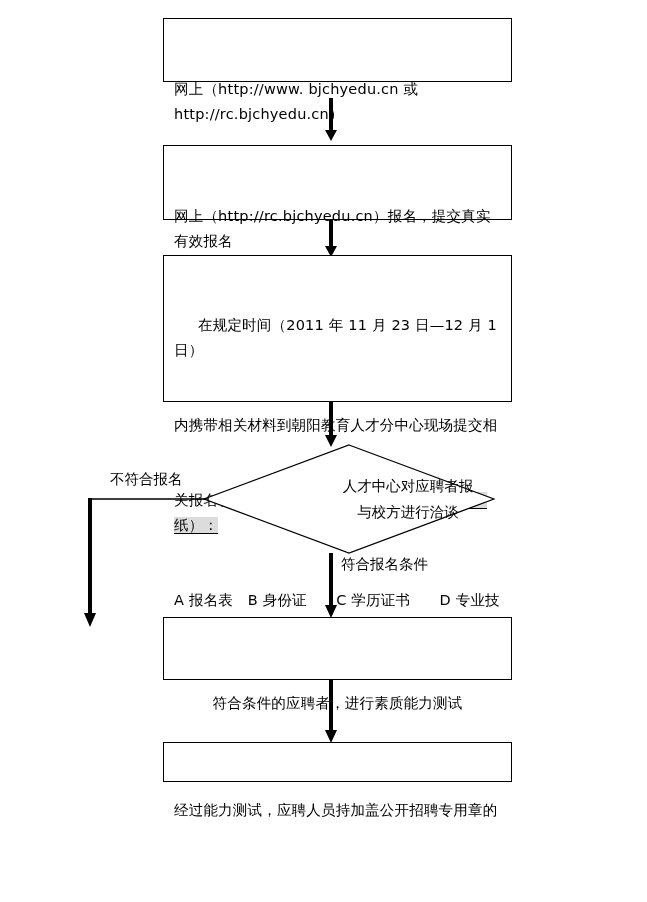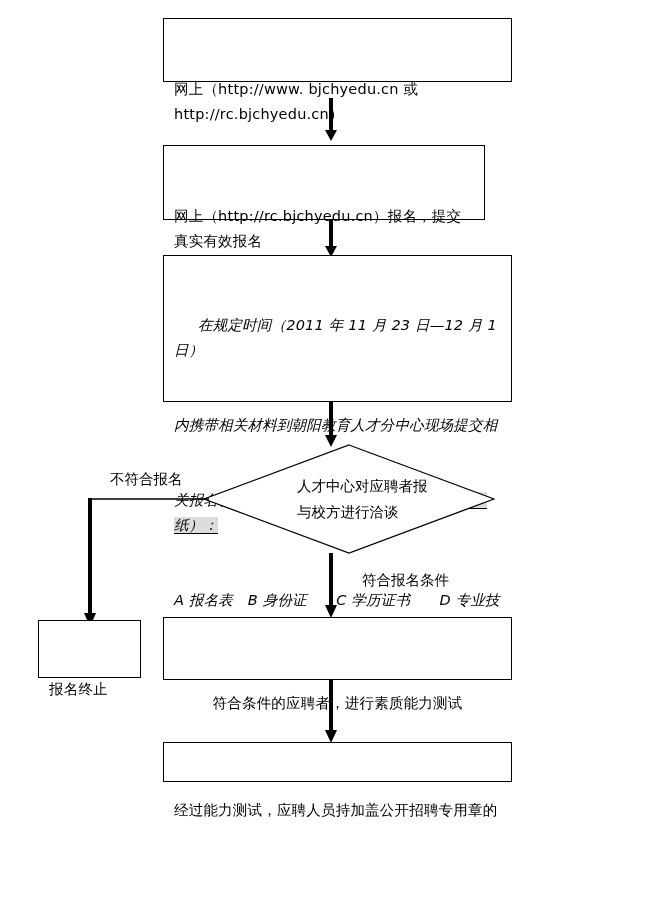--- a/index.html
+++ b/index.html
@@ -44,27 +44,27 @@
     border-bottom: 1px solid #000000;
     padding-bottom: 0px;
   }
   
   .diamond-wrap {
     position: absolute;
   }
   .diamond-wrap svg { display: block; }
   .diamond-label {
     position: absolute;
-    left: 8px; top: 0;
+    left: 16px; top: 0;
     width: 100%;
     height: 100%;
     display: flex;
     flex-direction: column;
     justify-content: center;
-    align-items: flex-start;
+    align-items: center;
     pointer-events: none;
   }
   .diamond-label .ln {
     font-size: 14.5px;
     line-height: 26px;
     padding-left: 86px;
   }
   
   .arrow {
     position: absolute;
@@ -89,35 +89,35 @@
     </div>
   </div>
 
   <div class="arrow" style="left:320px; top:98px;">
     <svg width="22" height="44" viewBox="0 0 22 44">
       <rect x="9" y="0" width="4" height="34" fill="#000"></rect>
       <polygon points="5,32 17,32 11,43" fill="#000"></polygon>
     </svg>
   </div>
 
-  <div class="node-box" style="left:163px; top:145px; width:322px; height:75px;">
+  <div class="node-box" style="left:163px; top:145px; width:349px; height:75px;">
     <div class="node-text">
       <span class="ln">网上（http://rc.bjchyedu.cn）报名，提交真实有效报名</span>
       <span class="ln">信息，并打印报名表，粘贴照片</span>
     </div>
   </div>
 
   <div class="arrow" style="left:320px; top:220px;">
     <svg width="22" height="38" viewBox="0 0 22 38">
       <rect x="9" y="0" width="4" height="28" fill="#000"></rect>
       <polygon points="5,26 17,26 11,37" fill="#000"></polygon>
     </svg>
   </div>
 
-  <div class="node-box" style="left:163px; top:255px; width:349px; height:147px; padding-top:7px;font-style:italic;">
+  <div class="node-box" style="left:163px; top:255px; width:349px; height:147px; padding-top:7px;">
     <div class="node-text centered-first">
       <span class="ln">在规定时间（2011 年 11 月 23 日—12 月 1 日）</span>
       <span class="ln">内携带相关材料到朝阳教育人才分中心现场提交相</span>
       <span class="ln"><span>关报名材料</span><span class="hl">（提交材料应与报名表填写一致, A4 纸）：</span></span>
       <span class="ln">A 报名表　B 身份证　　C 学历证书　　D 专业技术职</span>
     </div>
   </div>
 
   <div class="arrow" style="left:320px; top:402px;">
     <svg width="22" height="46" viewBox="0 0 22 46">
@@ -141,34 +141,29 @@
   <div class="arrow" style="left:82px; top:493px;">
     <svg width="128" height="138" viewBox="0 0 128 138">
 
       <line x1="127" y1="6" x2="9" y2="6" stroke="#000" stroke-width="1.4"></line>
 
       <rect x="6" y="5" width="4" height="118" fill="#000"></rect>
       <polygon points="2,120 14,120 8,134" fill="#000"></polygon>
     </svg>
   </div>
 
-  <div class="node-box" style="left:38px; top:620px; width:103px; height:58px; padding-top:6px;">
-    <div class="node-text">
-      <span class="ln">报名终止</span>
-    </div>
-  </div>
 
   <div class="arrow" style="left:320px; top:553px;">
     <svg width="22" height="66" viewBox="0 0 22 66">
       <rect x="9" y="0" width="4" height="54" fill="#000"></rect>
       <polygon points="5,52 17,52 11,65" fill="#000"></polygon>
     </svg>
   </div>
 
-  <div class="edge-label" style="left:341px; top:570px;margin-left:21px;">符合报名条件</div>
+  <div class="edge-label" style="left:341px; top:554px;">符合报名条件</div>
 
   <div class="node-box" style="left:163px; top:617px; width:349px; height:63px; padding-top:23px;">
     <div class="node-text" style="text-align:center;">
       <span class="ln">符合条件的应聘者，进行素质能力测试</span>
     </div>
   </div>
 
   <div class="arrow" style="left:320px; top:680px;">
     <svg width="22" height="64" viewBox="0 0 22 64">
       <rect x="9" y="0" width="4" height="52" fill="#000"></rect>

